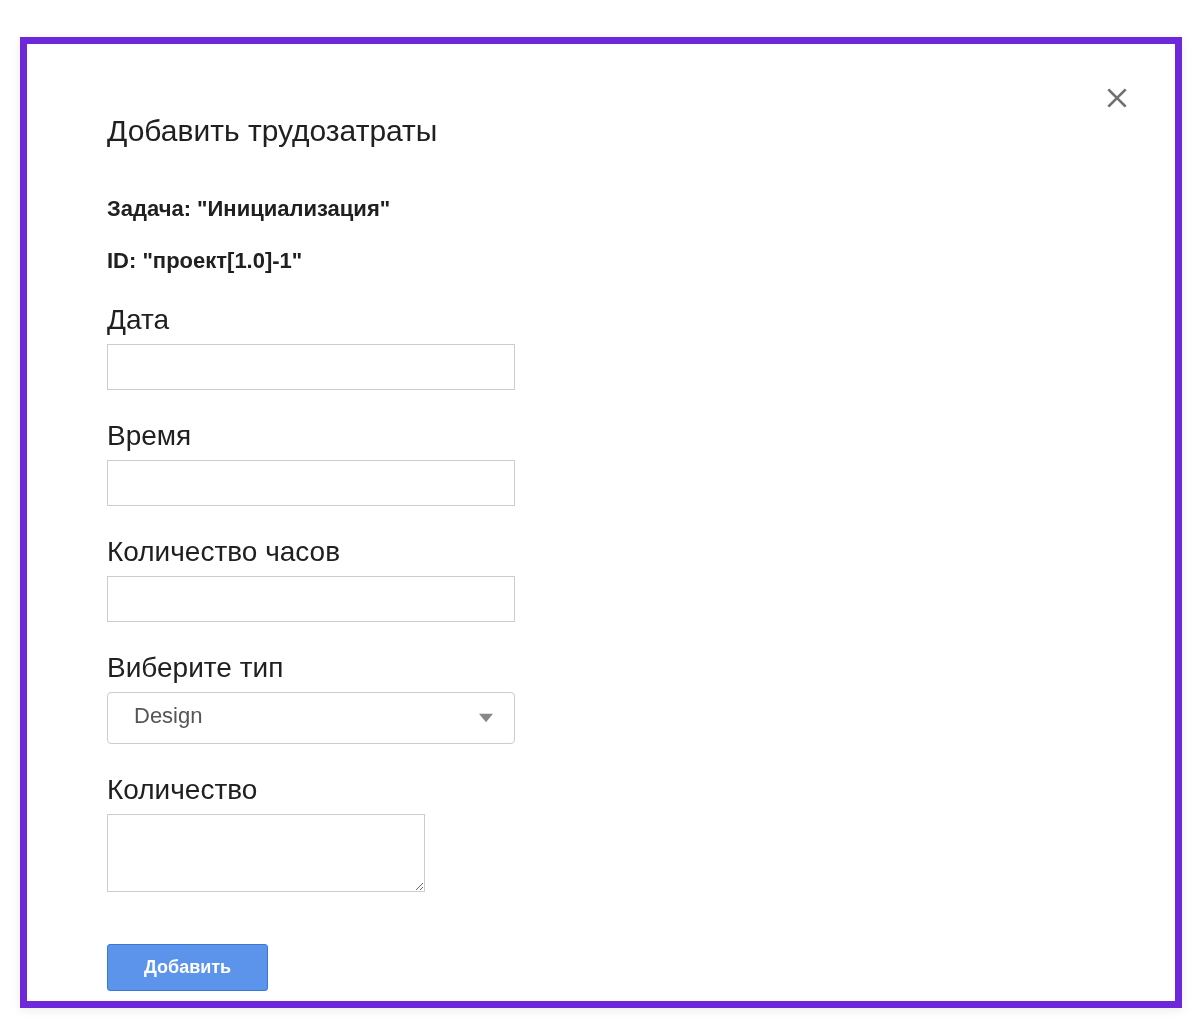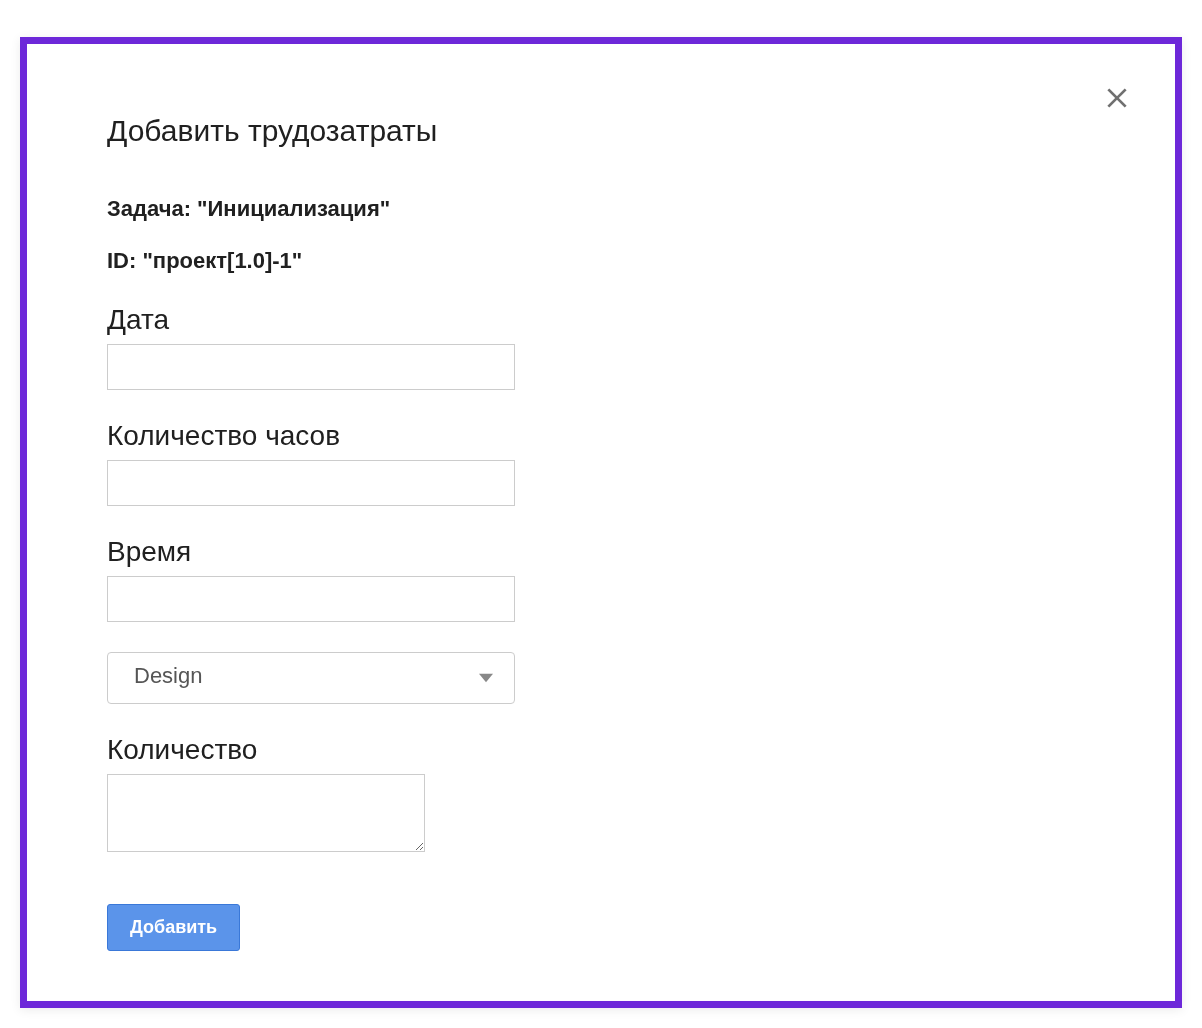--- a/index.html
+++ b/index.html
@@ -114,21 +114,21 @@
       background: #fff;
       resize: both;
       font-family: inherit;
     }
     .submit-btn {
       margin-top: 38px;
       background: #5b94ea;
       color: #fff;
       border: 1px solid #3a78d8;
       border-radius: 3px;
-      padding: 12px 22px;
+      padding: 12px 36px;
       font-size: 18px;
       font-weight: 700;
       cursor: pointer;
     }
   </style>
 </head>
 <body>
 
 <div class="modal">
 
@@ -143,30 +143,31 @@
 
   <div class="task-line">Задача: "Инициализация"</div>
   <div class="task-line">ID: "проект[1.0]-1"</div>
 
   <div class="form-group">
     <label class="form-label">Дата</label>
     <input type="text" class="text-input" value="" style="">
   </div>
 
   <div class="form-group">
+    <label class="form-label">Время</label>
+    <input type="text" class="text-input" value="" style="">
+  </div>
+
+  <div class="form-group">
     <label class="form-label">Количество часов</label>
     <input type="text" class="text-input" value="" style="">
   </div>
 
   <div class="form-group">
-    <label class="form-label">Время</label>
-    <input type="text" class="text-input" value="" style="">
-  </div>
-
-  <div class="form-group">
+    <label class="form-label">Виберите тип</label>
     <div class="select-wrapper">
       <div class="select-input">
         <span>Design</span>
       </div>
       <span class="select-caret">
         <svg viewBox="0 0 10 6">
             <polygon points="0,0 10,0 5,6"></polygon>
           </svg>
       </span>
     </div>

